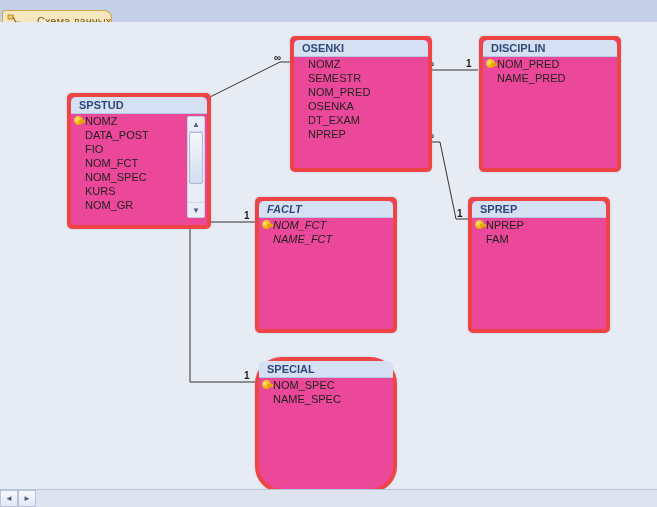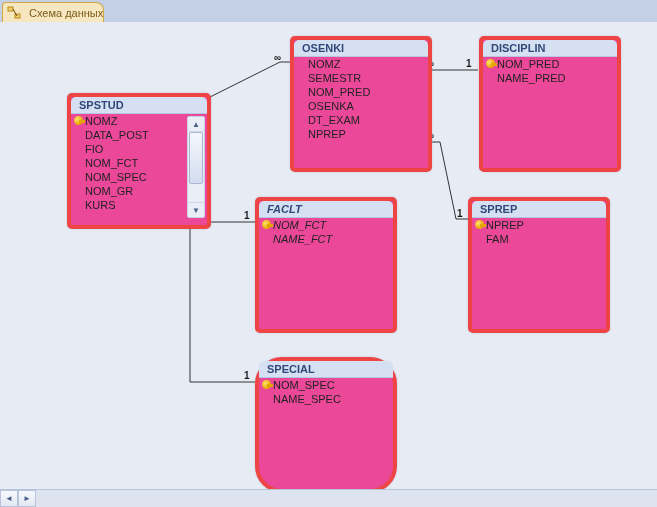--- a/index.html
+++ b/index.html
@@ -13,33 +13,33 @@
     overflow: hidden;
   }
   .tab-strip {
     height: 22px;
     background: #c3d0e6;
     border-bottom: 1px solid #9db2d6;
     position: relative;
   }
   .tab {
     position: absolute;
-    top: 2px;
+    top: 10px;
     left: 2px;
     height: 20px;
     display: flex;
     align-items: center;
     padding: 0 0 0 4px;
     background: #f6e7c0;
     border: 1px solid #d2a640;
     border-bottom: none;
     border-top-left-radius: 4px;
     border-top-right-radius: 8px;
     color: #7a5a17;
-    gap: 8px;
+    gap: 16px;
   }
   .tab svg { display:block; }
   .canvas {
     position: absolute;
     left: 0;
     top: 22px;
     width: 657px;
     height: 468px;
     background: #e7ebf3;
   }
@@ -209,22 +209,22 @@
   <div class="rel-label" style="left:457px; top:186px;">1</div>
 
   <div class="tablebox" style="left:28px; top:71px; width:136px; height:128px;margin-left:39px;">
     <div class="tablebox-header">SPSTUD</div>
     <div class="tablebox-body scrollable" style="height:102px; overflow:hidden; padding-right:20px;">
       <div class="row key">NOMZ</div>
       <div class="row">DATA_POST</div>
       <div class="row">FIO</div>
       <div class="row">NOM_FCT</div>
       <div class="row">NOM_SPEC</div>
+      <div class="row">KURS</div>
       <div class="row">NOM_GR</div>
-      <div class="row">KURS</div>
       <div class="fake-scrollbar">
         <div class="arrow up">▲</div>
         <div class="thumb"></div>
         <div class="arrow down">▼</div>
       </div>
     </div>
   </div>
 
   <div class="tablebox" style="left:290px; top:14px; width:134px; height:128px;">
     <div class="tablebox-header">OSENKI</div>

